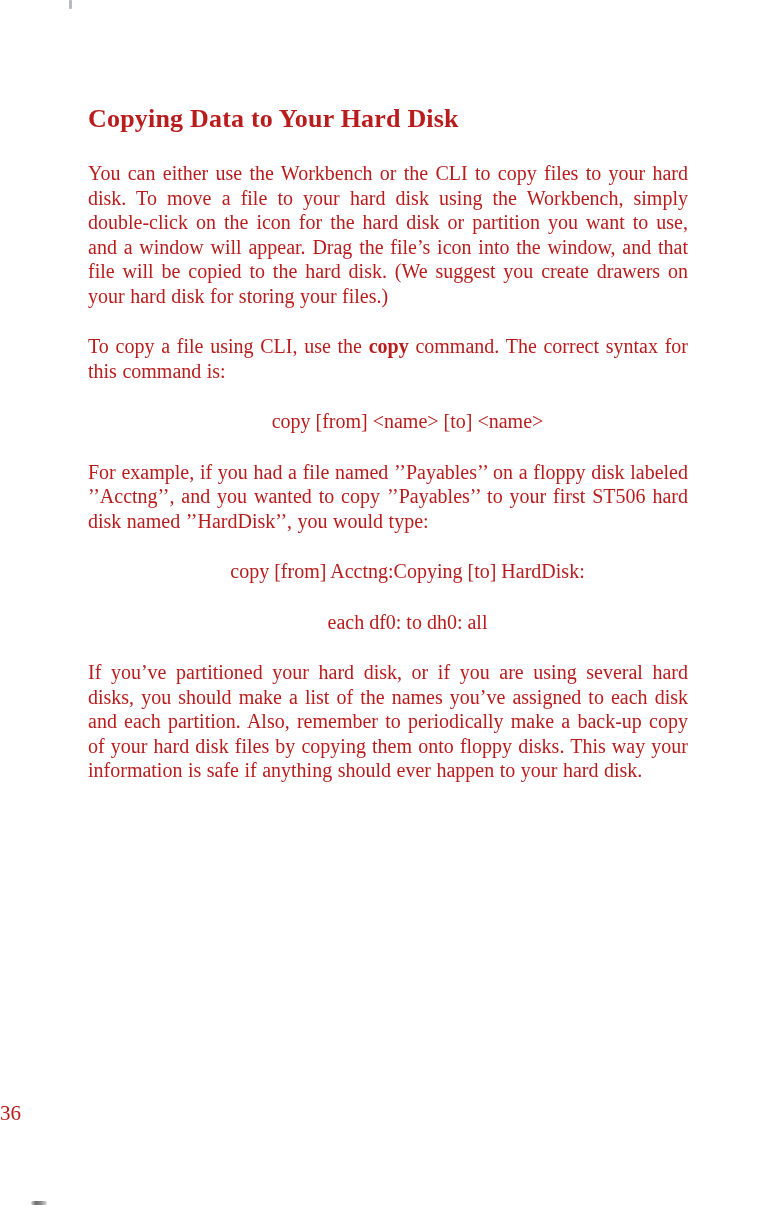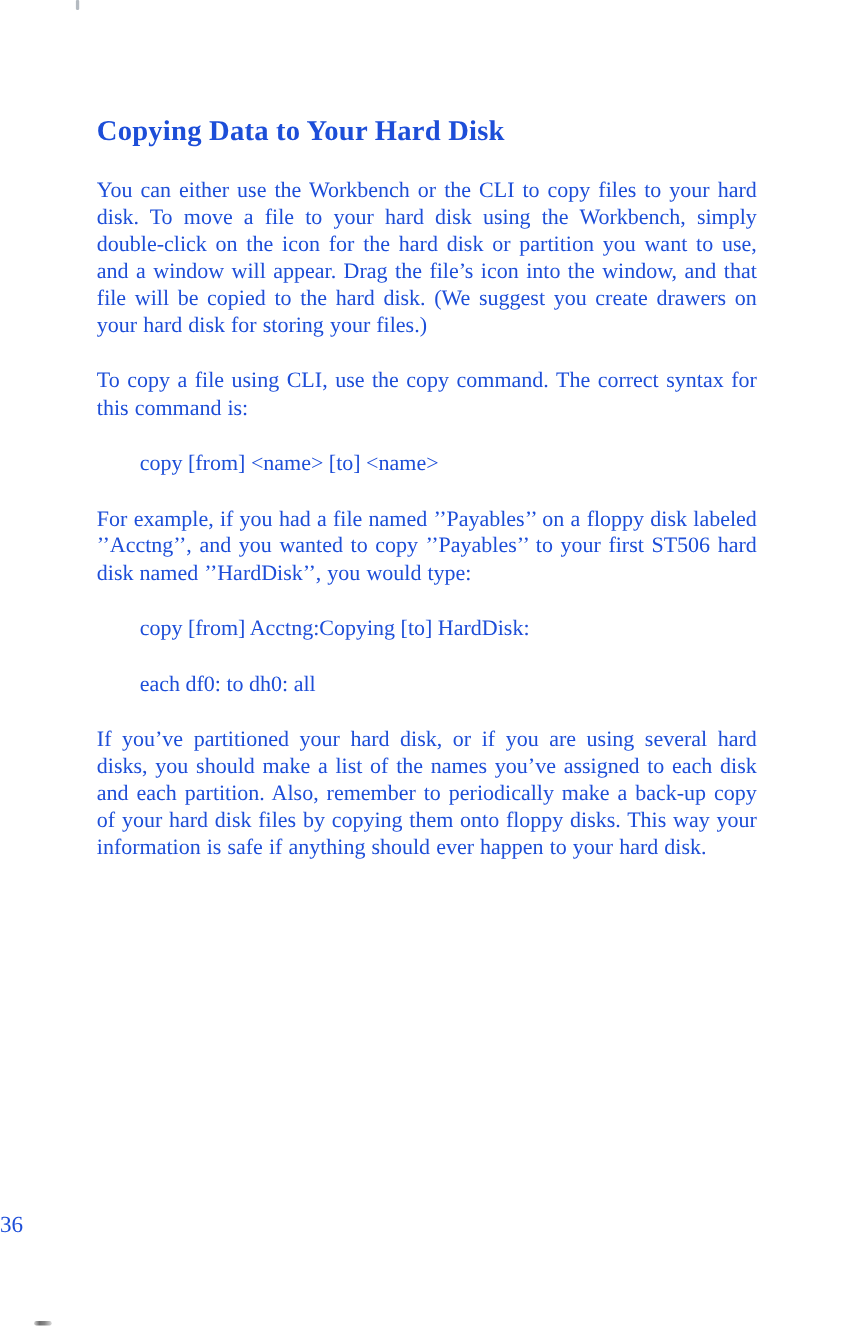--- a/index.html
+++ b/index.html
@@ -7,21 +7,21 @@
     padding: 0;
     background: #ffffff;
   }
   .page {
     position: relative;
     width: 772px;
     height: 1208px;
     background: #ffffff;
     overflow: hidden;
     font-family: "Liberation Serif", serif;
-    color: #1d4ed8;
+    color: #b91c1c;
   }
   .content {
     position: absolute;
     left: 88px;
     top: 104px;
     width: 600px;
   }
   .heading {
     font-size: 26px;
     line-height: 30px;
@@ -30,28 +30,28 @@
     letter-spacing: 0.2px;
   }
   .paragraph {
     font-size: 20px;
     line-height: 24.5px;
     text-align: justify;
     word-spacing: 0.5px;
     margin: 0 0 26px 0;
   }
   .paragraph b {
-    font-weight: normal;
+    font-weight: bold;
   }
   .code-line {
     font-size: 20px;
     line-height: 24.5px;
     margin: 0 0 26px 0;
     padding-left: 39px;
-    text-align: left;
+    text-align: center;
   }
   .page-number {
     position: absolute;
     top: 1101px;
     left: 0;
     width: 772px;
     text-align: left;
     font-size: 21px;
     line-height: 24px;
   }

